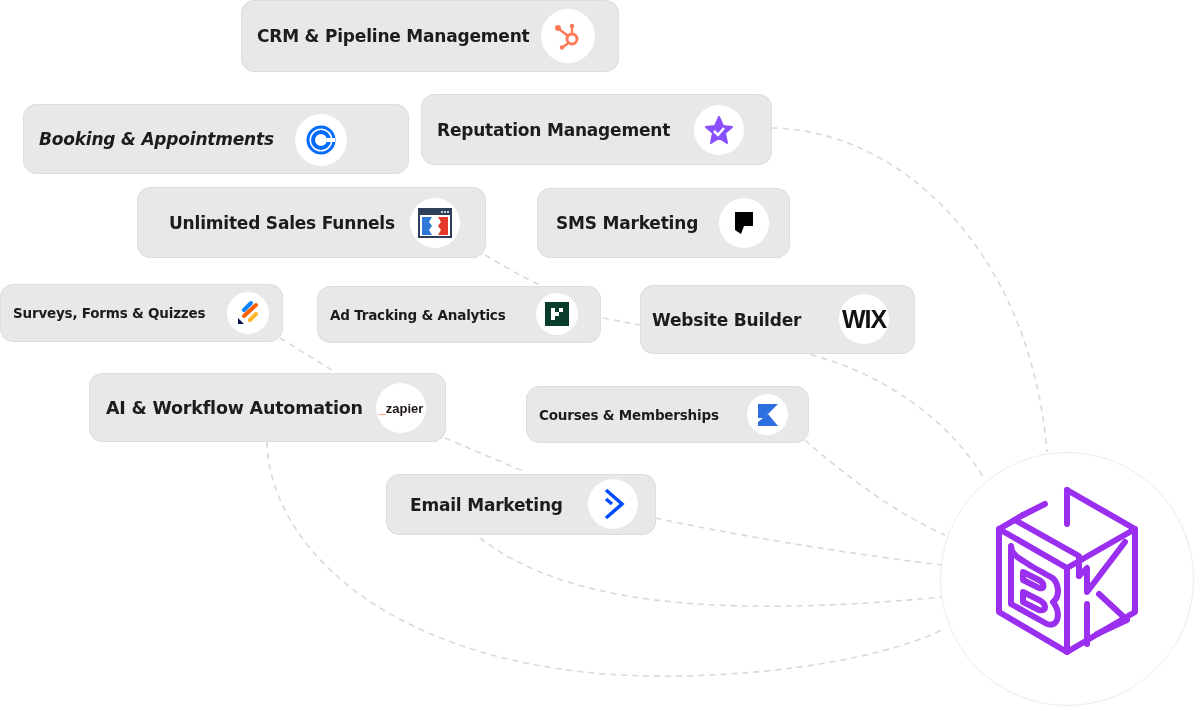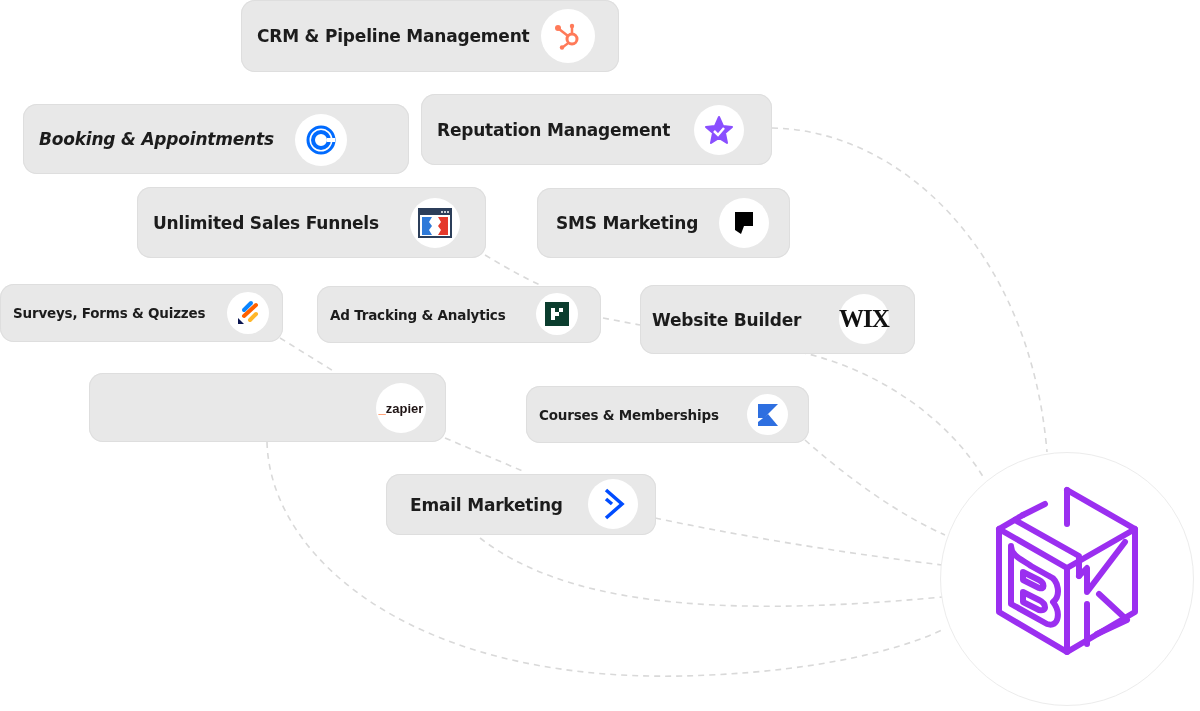--- a/index.html
+++ b/index.html
@@ -14,21 +14,21 @@
     .pill .label { color: #1c1c1c; font-weight: bold; white-space: nowrap; letter-spacing: -0.2px; }
     .pill .badge {
       position: absolute; background: #ffffff; border-radius: 50%;
       display: flex; align-items: center; justify-content: center;
     }
     #hub {
       position: absolute; left: 940px; top: 452px; width: 254px; height: 254px;
       border-radius: 50%; background: #ffffff; border: 1px solid #ececec; box-sizing: border-box;
       display: flex; align-items: center; justify-content: center;
     }
-    .wix { font-family: Liberation Serif, serif; font-weight: bold; font-size: 25px; color: #111; letter-spacing: -1px; }
+    .wix { font-family: Liberation Sans, sans-serif; font-weight: bold; font-size: 25px; color: #111; letter-spacing: -1px; }
     .zap { font-family: "Liberation Sans", sans-serif; font-size: 13px; color: #201515; font-weight: bold; }
     .zap span { color: #ff4f00; }
   </style>
 </head>
 <body>
 
 <svg id="connectors" viewBox="0 0 1200 711">
   <path d="M772 128 C 900 130, 1030 250, 1047 452"></path>
   <path d="M800 352 C 880 370, 950 420, 985 480"></path>
   <path d="M805 440 C 850 480, 900 515, 945 535"></path>
@@ -70,21 +70,21 @@
 <div class="pill" style="left:421px;top:94px;width:351px;height:71px;align-items:center;">
   <span class="label" style="margin-left:16px;font-size:17px;">Reputation Management</span>
   <span class="badge" style="left:273px;top:11px;width:50px;height:50px;">
     <svg width="30" height="30" viewBox="0 0 30 30">
       <path d="M15 2 L19 11 L28 12 L21 18 L23 28 L15 23 L7 28 L9 18 L2 12 L11 11 Z" fill="#8a4fff" stroke="#8a4fff" stroke-linejoin="round" stroke-width="2"></path>
       <path d="M10 16 L14 20 L20 13" fill="none" stroke="#ffffff" stroke-width="2.5"></path>
     </svg>
   </span>
 </div>
 
-<div class="pill" style="left:137px;top:187px;width:349px;height:71px;">
+<div class="pill" style="left:137px;top:187px;width:349px;height:71px;padding-left:16px;">
   <span class="label" style="margin-left:16px;font-size:17px;">Unlimited Sales Funnels</span>
   <span class="badge" style="left:273px;top:11px;width:50px;height:50px;">
     <svg width="34" height="30" viewBox="0 0 34 30">
       <rect x="1" y="1" width="32" height="28" fill="#ffffff" stroke="#2c3e5a" stroke-width="2"></rect>
       <rect x="1" y="1" width="32" height="6" fill="#2c3e5a"></rect>
       <circle cx="24" cy="4" r="1" fill="#fff"></circle>
         <circle cx="27" cy="4" r="1" fill="#fff"></circle>
         <circle cx="30" cy="4" r="1" fill="#fff"></circle>
       <path d="M4 9 L14 9 L11 14 L14 18 L11 22 L14 27 L4 27 Z" fill="#2f7ad9"></path>
       <path d="M30 9 L20 9 L23 14 L20 18 L23 22 L20 27 L30 27 Z" fill="#e5392b"></path>
@@ -126,20 +126,21 @@
 </div>
 
 <div class="pill" style="left:640px;top:285px;width:275px;height:69px;">
   <span class="label" style="margin-left:12px;font-size:17px;">Website Builder</span>
   <span class="badge" style="left:199px;top:9px;width:50px;height:50px;">
     <span class="wix">WIX</span>
   </span>
 </div>
 
 <div class="pill" style="left:89px;top:373px;width:357px;height:69px;">
+  <span class="label" style="margin-left:17px;font-size:17.5px;">AI &amp; Workflow Automation</span>
   <span class="badge" style="left:287px;top:10px;width:50px;height:50px;">
     <span class="zap"><span>_</span><b>zapier</b></span>
   </span>
 </div>
 
 <div class="pill" style="left:526px;top:386px;width:283px;height:57px;">
   <span class="label" style="margin-left:13px;font-size:13.5px;">Courses &amp; Memberships</span>
   <span class="badge" style="left:221px;top:8px;width:41px;height:41px;">
     <svg width="24" height="26" viewBox="0 0 24 26">
       <path d="M2 2 L22 2 L8 16 L2 16 Z" fill="#2e6fe0"></path>

